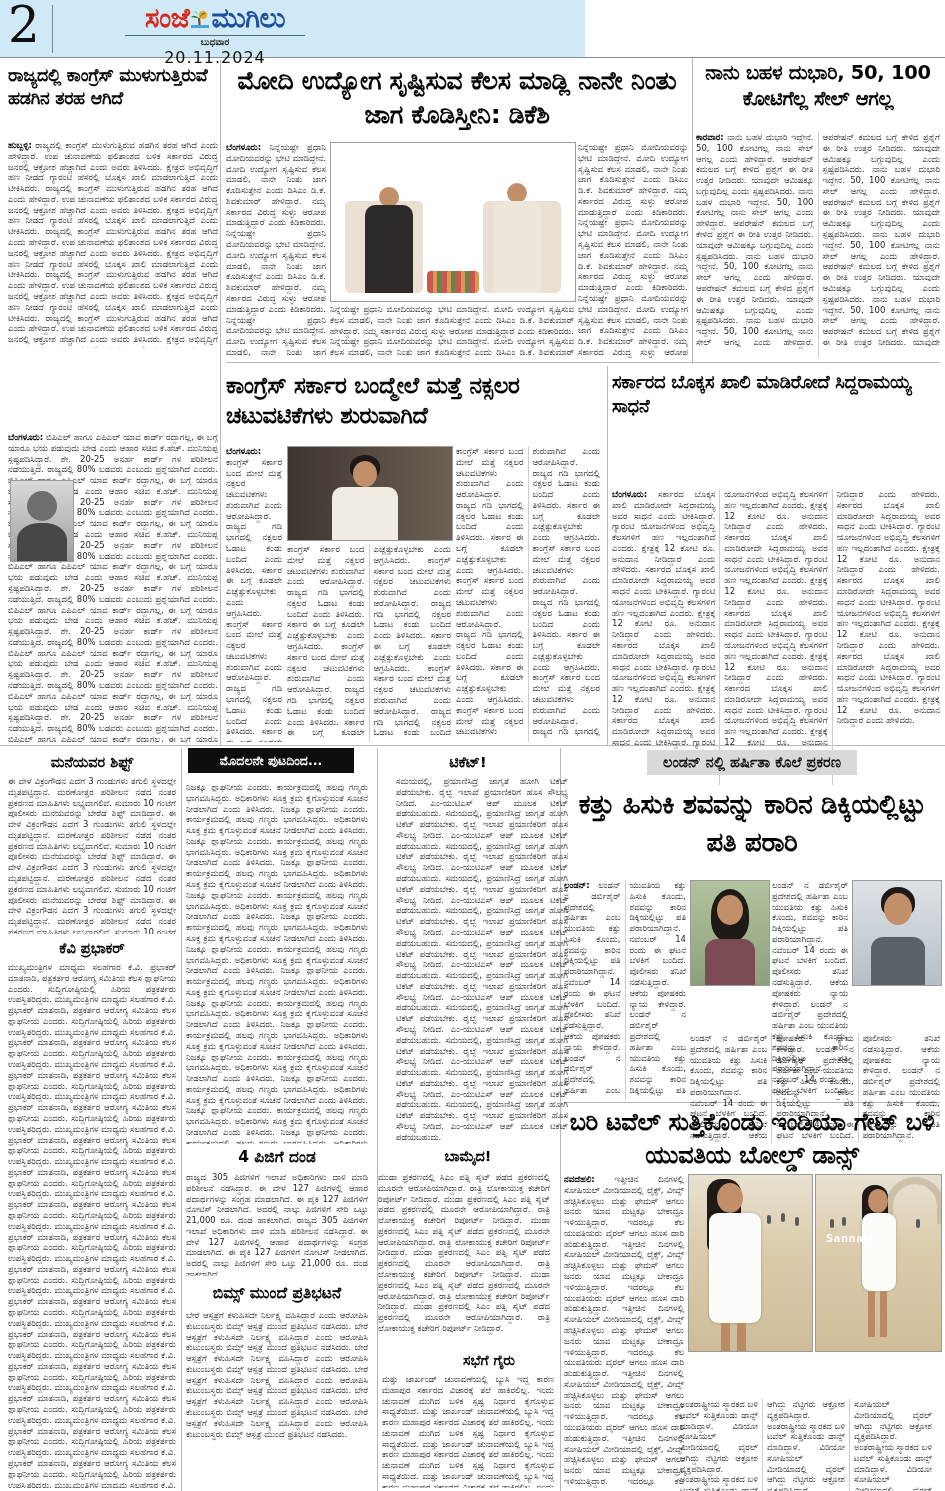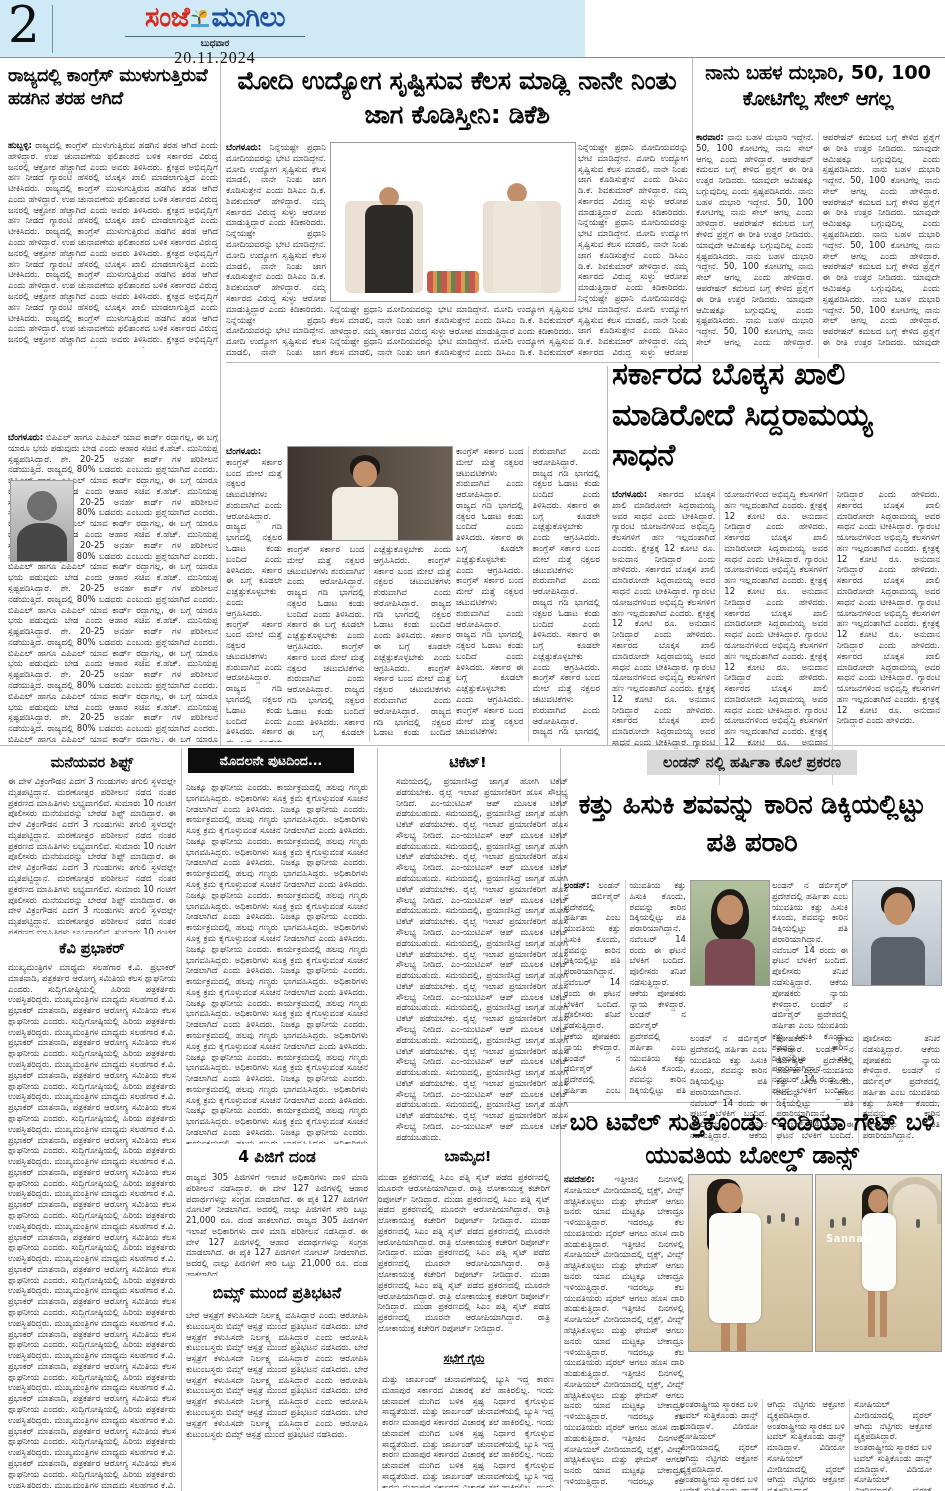--- a/index.html
+++ b/index.html
@@ -6,21 +6,21 @@
   .page{position:relative;width:945px;height:1491px;background:#ffffff;overflow:hidden;
         font-family:"DejaVu Sans","Liberation Sans",sans-serif;color:#1c1c1c;}
   .abs{position:absolute;}
 
   
   .masthead{left:0;top:0;width:945px;height:57px;background:#fff;border-bottom:1px solid #8a8a8a;}
   .mast-blue{left:0;top:0;width:585px;height:57px;background:#cfe9f6;}
   .page-num{left:8px;top:-2px;font-family:"DejaVu Serif","Liberation Serif",serif;
             font-size:50px;font-weight:400;color:#101010;line-height:1.1;}
   .mast-divider{left:52px;top:5px;width:1px;height:48px;background:#6f8da0;}
-  .logo-wrap{left:70px;top:3px;width:290px;text-align:center;font-family:Liberation Serif, serif;}
+  .logo-wrap{left:70px;top:3px;width:290px;text-align:center;}
   .logo-line{font-size:27px;font-weight:bold;line-height:1.1;letter-spacing:-.5px;}
   .logo-red{color:#d6281c;}
   .logo-blue{color:#1e4f9e;}
   .palm{display:inline-block;vertical-align:middle;margin:0 1px;}
   .logo-rule{height:1px;background:#4a6b80;margin:1px 55px 1px 55px;}
   .mast-day{font-size:9px;font-weight:bold;color:#222;}
   .mast-date{font-size:16px;color:#111;letter-spacing:1px;}
 
   
   .vrule{width:1px;background:#b8b8b8;}
@@ -134,37 +134,38 @@
   <div class="abs body-text" style="left:330px;top:304px;width:244px;height:54px;">
     <span> ನಿನ್ನೆಯಷ್ಟೇ ಪ್ರಧಾನಿ ಮೋದಿಯವರನ್ನು ಭೇಟಿ ಮಾಡಿದ್ದೇನೆ. ಮೋದಿ ಉದ್ಯೋಗ ಸೃಷ್ಟಿಸುವ ಕೆಲಸ ಮಾಡಲಿ, ನಾನೇ ನಿಂತು ಜಾಗ ಕೊಡಿಸುತ್ತೇನೆ ಎಂದು ಡಿಸಿಎಂ ಡಿ.ಕೆ. ಶಿವಕುಮಾರ್ ಹೇಳಿದ್ದಾರೆ. ನಮ್ಮ ಸರ್ಕಾರದ ವಿರುದ್ಧ ಸುಳ್ಳು ಆರೋಪ ಮಾಡುತ್ತಿದ್ದಾರೆ ಎಂದು ಕಿಡಿಕಾರಿದರು.  ನಿನ್ನೆಯಷ್ಟೇ ಪ್ರಧಾನಿ ಮೋದಿಯವರನ್ನು ಭೇಟಿ ಮಾಡಿದ್ದೇನೆ. ಮೋದಿ ಉದ್ಯೋಗ ಸೃಷ್ಟಿಸುವ ಕೆಲಸ ಮಾಡಲಿ, ನಾನೇ ನಿಂತು ಜಾಗ ಕೊಡಿಸುತ್ತೇನೆ ಎಂದು ಡಿಸಿಎಂ ಡಿ.ಕೆ. ಶಿವಕುಮಾರ್ ಹೇಳಿದ್ದಾರೆ. ನಮ್ಮ ಸರ್ಕಾರದ ವಿರುದ್ಧ ಸುಳ್ಳು ಆರೋಪ ಮಾಡುತ್ತಿದ್ದಾರೆ ಎಂದು ಕಿಡಿಕಾರಿದರು.  ನಿನ್ನೆಯಷ್ಟೇ ಪ್ರಧಾನಿ ಮೋದಿಯವರನ್ನು ಭೇಟಿ ಮಾಡಿದ್ದೇನೆ. ಮೋದಿ ಉದ್ಯೋಗ ಸೃಷ್ಟಿಸುವ ಕೆಲಸ ಮಾಡಲಿ, ನಾನೇ ನಿಂತು ಜಾಗ ಕೊಡಿಸುತ್ತೇನೆ ಎಂದು ಡಿಸಿಎಂ ಡಿ.ಕೆ. ಶಿವಕುಮಾರ್ ಹೇಳಿದ್ದಾರೆ. ನಮ್ಮ ಸರ್ಕಾರದ ವಿರುದ್ಧ ಸುಳ್ಳು ಆರೋಪ ಮಾಡುತ್ತಿದ್ದಾರೆ ಎಂದು ಕಿಡಿಕಾರಿದರು.  </span>
   </div>
 
   <div class="abs hl" style="left:696px;top:60px;width:244px;font-size:19.5px;line-height:1.35;text-align:center;">ನಾನು ಬಹಳ ದುಭಾರಿ, 50, 100 ಕೋಟಿಗೆಲ್ಲ ಸೇಲ್ ಆಗಲ್ಲ</div>
   <div class="abs body-text cols2" style="left:696px;top:132px;width:244px;height:226px;">
     <span class="dateline">ಕಾರವಾರ:</span>
     <span> ನಾನು ಬಹಳ ದುಭಾರಿ ಇದ್ದೇನೆ. 50, 100 ಕೋಟಿಗೆಲ್ಲ ನಾನು ಸೇಲ್ ಆಗಲ್ಲ ಎಂದು ಹೇಳಿದ್ದಾರೆ. ಆಪರೇಷನ್ ಕಮಲದ ಬಗ್ಗೆ ಕೇಳಿದ ಪ್ರಶ್ನೆಗೆ ಈ ರೀತಿ ಉತ್ತರ ನೀಡಿದರು. ಯಾವುದೇ ಆಮಿಷಕ್ಕೂ ಬಗ್ಗುವುದಿಲ್ಲ ಎಂದು ಸ್ಪಷ್ಟಪಡಿಸಿದರು.  ನಾನು ಬಹಳ ದುಭಾರಿ ಇದ್ದೇನೆ. 50, 100 ಕೋಟಿಗೆಲ್ಲ ನಾನು ಸೇಲ್ ಆಗಲ್ಲ ಎಂದು ಹೇಳಿದ್ದಾರೆ. ಆಪರೇಷನ್ ಕಮಲದ ಬಗ್ಗೆ ಕೇಳಿದ ಪ್ರಶ್ನೆಗೆ ಈ ರೀತಿ ಉತ್ತರ ನೀಡಿದರು. ಯಾವುದೇ ಆಮಿಷಕ್ಕೂ ಬಗ್ಗುವುದಿಲ್ಲ ಎಂದು ಸ್ಪಷ್ಟಪಡಿಸಿದರು.  ನಾನು ಬಹಳ ದುಭಾರಿ ಇದ್ದೇನೆ. 50, 100 ಕೋಟಿಗೆಲ್ಲ ನಾನು ಸೇಲ್ ಆಗಲ್ಲ ಎಂದು ಹೇಳಿದ್ದಾರೆ. ಆಪರೇಷನ್ ಕಮಲದ ಬಗ್ಗೆ ಕೇಳಿದ ಪ್ರಶ್ನೆಗೆ ಈ ರೀತಿ ಉತ್ತರ ನೀಡಿದರು. ಯಾವುದೇ ಆಮಿಷಕ್ಕೂ ಬಗ್ಗುವುದಿಲ್ಲ ಎಂದು ಸ್ಪಷ್ಟಪಡಿಸಿದರು.  ನಾನು ಬಹಳ ದುಭಾರಿ ಇದ್ದೇನೆ. 50, 100 ಕೋಟಿಗೆಲ್ಲ ನಾನು ಸೇಲ್ ಆಗಲ್ಲ ಎಂದು ಹೇಳಿದ್ದಾರೆ. ಆಪರೇಷನ್ ಕಮಲದ ಬಗ್ಗೆ ಕೇಳಿದ ಪ್ರಶ್ನೆಗೆ ಈ ರೀತಿ ಉತ್ತರ ನೀಡಿದರು. ಯಾವುದೇ ಆಮಿಷಕ್ಕೂ ಬಗ್ಗುವುದಿಲ್ಲ ಎಂದು ಸ್ಪಷ್ಟಪಡಿಸಿದರು.  ನಾನು ಬಹಳ ದುಭಾರಿ ಇದ್ದೇನೆ. 50, 100 ಕೋಟಿಗೆಲ್ಲ ನಾನು ಸೇಲ್ ಆಗಲ್ಲ ಎಂದು ಹೇಳಿದ್ದಾರೆ. ಆಪರೇಷನ್ ಕಮಲದ ಬಗ್ಗೆ ಕೇಳಿದ ಪ್ರಶ್ನೆಗೆ ಈ ರೀತಿ ಉತ್ತರ ನೀಡಿದರು. ಯಾವುದೇ ಆಮಿಷಕ್ಕೂ ಬಗ್ಗುವುದಿಲ್ಲ ಎಂದು ಸ್ಪಷ್ಟಪಡಿಸಿದರು.  ನಾನು ಬಹಳ ದುಭಾರಿ ಇದ್ದೇನೆ. 50, 100 ಕೋಟಿಗೆಲ್ಲ ನಾನು ಸೇಲ್ ಆಗಲ್ಲ ಎಂದು ಹೇಳಿದ್ದಾರೆ. ಆಪರೇಷನ್ ಕಮಲದ ಬಗ್ಗೆ ಕೇಳಿದ ಪ್ರಶ್ನೆಗೆ ಈ ರೀತಿ ಉತ್ತರ ನೀಡಿದರು. ಯಾವುದೇ ಆಮಿಷಕ್ಕೂ ಬಗ್ಗುವುದಿಲ್ಲ ಎಂದು ಸ್ಪಷ್ಟಪಡಿಸಿದರು.  ನಾನು ಬಹಳ ದುಭಾರಿ ಇದ್ದೇನೆ. 50, 100 ಕೋಟಿಗೆಲ್ಲ ನಾನು ಸೇಲ್ ಆಗಲ್ಲ ಎಂದು ಹೇಳಿದ್ದಾರೆ. ಆಪರೇಷನ್ ಕಮಲದ ಬಗ್ಗೆ ಕೇಳಿದ ಪ್ರಶ್ನೆಗೆ ಈ ರೀತಿ ಉತ್ತರ ನೀಡಿದರು. ಯಾವುದೇ ಆಮಿಷಕ್ಕೂ ಬಗ್ಗುವುದಿಲ್ಲ ಎಂದು ಸ್ಪಷ್ಟಪಡಿಸಿದರು.  ನಾನು ಬಹಳ ದುಭಾರಿ ಇದ್ದೇನೆ. 50, 100 ಕೋಟಿಗೆಲ್ಲ ನಾನು ಸೇಲ್ ಆಗಲ್ಲ ಎಂದು ಹೇಳಿದ್ದಾರೆ. ಆಪರೇಷನ್ ಕಮಲದ ಬಗ್ಗೆ ಕೇಳಿದ ಪ್ರಶ್ನೆಗೆ ಈ ರೀತಿ ಉತ್ತರ ನೀಡಿದರು. ಯಾವುದೇ ಆಮಿಷಕ್ಕೂ ಬಗ್ಗುವುದಿಲ್ಲ ಎಂದು ಸ್ಪಷ್ಟಪಡಿಸಿದರು.  ನಾನು ಬಹಳ ದುಭಾರಿ ಇದ್ದೇನೆ. 50, 100 ಕೋಟಿಗೆಲ್ಲ ನಾನು ಸೇಲ್ ಆಗಲ್ಲ ಎಂದು ಹೇಳಿದ್ದಾರೆ. ಆಪರೇಷನ್ ಕಮಲದ ಬಗ್ಗೆ ಕೇಳಿದ ಪ್ರಶ್ನೆಗೆ ಈ ರೀತಿ ಉತ್ತರ ನೀಡಿದರು. ಯಾವುದೇ ಆಮಿಷಕ್ಕೂ ಬಗ್ಗುವುದಿಲ್ಲ ಎಂದು ಸ್ಪಷ್ಟಪಡಿಸಿದರು.  </span>
   </div>
 
+  <div class="abs hl" style="left:226px;top:370px;width:336px;font-size:22.5px;line-height:1.35;">ಕಾಂಗ್ರೆಸ್ ಸರ್ಕಾರ ಬಂದ್ಮೇಲೆ ಮತ್ತೆ ನಕ್ಸಲರ ಚಟುವಟಿಕೆಗಳು ಶುರುವಾಗಿದೆ</div>
   <div class="photo speaker-photo" style="left:287px;top:446px;width:164px;height:93px;">
     <div class="ph-el hair-dark" style="left:62px;top:8px;width:30px;height:24px;"></div>
     <div class="ph-el skin-head" style="left:65px;top:14px;width:24px;height:26px;"></div>
     <div class="ph-el shirt-light" style="left:44px;top:40px;width:66px;height:53px;"></div>
   </div>
   <div class="abs body-text" style="left:226px;top:446px;width:56px;height:296px;">
     <span class="dateline">ಬೆಂಗಳೂರು:</span>
     <span> ಕಾಂಗ್ರೆಸ್ ಸರ್ಕಾರ ಬಂದ ಮೇಲೆ ಮತ್ತೆ ನಕ್ಸಲರ ಚಟುವಟಿಕೆಗಳು ಶುರುವಾಗಿವೆ ಎಂದು ಆರೋಪಿಸಿದ್ದಾರೆ. ರಾಜ್ಯದ ಗಡಿ ಭಾಗದಲ್ಲಿ ನಕ್ಸಲರ ಓಡಾಟ ಕಂಡು ಬಂದಿದೆ ಎಂದು ತಿಳಿಸಿದರು. ಸರ್ಕಾರ ಈ ಬಗ್ಗೆ ಕೂಡಲೇ ಎಚ್ಚೆತ್ತುಕೊಳ್ಳಬೇಕು ಎಂದು ಆಗ್ರಹಿಸಿದರು.  ಕಾಂಗ್ರೆಸ್ ಸರ್ಕಾರ ಬಂದ ಮೇಲೆ ಮತ್ತೆ ನಕ್ಸಲರ ಚಟುವಟಿಕೆಗಳು ಶುರುವಾಗಿವೆ ಎಂದು ಆರೋಪಿಸಿದ್ದಾರೆ. ರಾಜ್ಯದ ಗಡಿ ಭಾಗದಲ್ಲಿ ನಕ್ಸಲರ ಓಡಾಟ ಕಂಡು ಬಂದಿದೆ ಎಂದು ತಿಳಿಸಿದರು. ಸರ್ಕಾರ ಈ ಬಗ್ಗೆ ಕೂಡಲೇ ಎಚ್ಚೆತ್ತುಕೊಳ್ಳಬೇಕು ಎಂದು ಆಗ್ರಹಿಸಿದರು.  ಕಾಂಗ್ರೆಸ್ ಸರ್ಕಾರ ಬಂದ ಮೇಲೆ ಮತ್ತೆ ನಕ್ಸಲರ ಚಟುವಟಿಕೆಗಳು ಶುರುವಾಗಿವೆ ಎಂದು ಆರೋಪಿಸಿದ್ದಾರೆ. ರಾಜ್ಯದ ಗಡಿ ಭಾಗದಲ್ಲಿ ನಕ್ಸಲರ ಓಡಾಟ ಕಂಡು ಬಂದಿದೆ ಎಂದು ತಿಳಿಸಿದರು. ಸರ್ಕಾರ ಈ ಬಗ್ಗೆ ಕೂಡಲೇ ಎಚ್ಚೆತ್ತುಕೊಳ್ಳಬೇಕು ಎಂದು ಆಗ್ರಹಿಸಿದರು.  ಕಾಂಗ್ರೆಸ್ ಸರ್ಕಾರ ಬಂದ ಮೇಲೆ ಮತ್ತೆ ನಕ್ಸಲರ ಚಟುವಟಿಕೆಗಳು ಶುರುವಾಗಿವೆ ಎಂದು ಆರೋಪಿಸಿದ್ದಾರೆ. ರಾಜ್ಯದ ಗಡಿ ಭಾಗದಲ್ಲಿ ನಕ್ಸಲರ ಓಡಾಟ ಕಂಡು ಬಂದಿದೆ ಎಂದು ತಿಳಿಸಿದರು. ಸರ್ಕಾರ ಈ ಬಗ್ಗೆ ಕೂಡಲೇ ಎಚ್ಚೆತ್ತುಕೊಳ್ಳಬೇಕು ಎಂದು ಆಗ್ರಹಿಸಿದರು.  </span>
   </div>
   <div class="abs body-text cols2" style="left:287px;top:544px;width:164px;height:198px;">
     <span> ಕಾಂಗ್ರೆಸ್ ಸರ್ಕಾರ ಬಂದ ಮೇಲೆ ಮತ್ತೆ ನಕ್ಸಲರ ಚಟುವಟಿಕೆಗಳು ಶುರುವಾಗಿವೆ ಎಂದು ಆರೋಪಿಸಿದ್ದಾರೆ. ರಾಜ್ಯದ ಗಡಿ ಭಾಗದಲ್ಲಿ ನಕ್ಸಲರ ಓಡಾಟ ಕಂಡು ಬಂದಿದೆ ಎಂದು ತಿಳಿಸಿದರು. ಸರ್ಕಾರ ಈ ಬಗ್ಗೆ ಕೂಡಲೇ ಎಚ್ಚೆತ್ತುಕೊಳ್ಳಬೇಕು ಎಂದು ಆಗ್ರಹಿಸಿದರು.  ಕಾಂಗ್ರೆಸ್ ಸರ್ಕಾರ ಬಂದ ಮೇಲೆ ಮತ್ತೆ ನಕ್ಸಲರ ಚಟುವಟಿಕೆಗಳು ಶುರುವಾಗಿವೆ ಎಂದು ಆರೋಪಿಸಿದ್ದಾರೆ. ರಾಜ್ಯದ ಗಡಿ ಭಾಗದಲ್ಲಿ ನಕ್ಸಲರ ಓಡಾಟ ಕಂಡು ಬಂದಿದೆ ಎಂದು ತಿಳಿಸಿದರು. ಸರ್ಕಾರ ಈ ಬಗ್ಗೆ ಕೂಡಲೇ ಎಚ್ಚೆತ್ತುಕೊಳ್ಳಬೇಕು ಎಂದು ಆಗ್ರಹಿಸಿದರು.  ಕಾಂಗ್ರೆಸ್ ಸರ್ಕಾರ ಬಂದ ಮೇಲೆ ಮತ್ತೆ ನಕ್ಸಲರ ಚಟುವಟಿಕೆಗಳು ಶುರುವಾಗಿವೆ ಎಂದು ಆರೋಪಿಸಿದ್ದಾರೆ. ರಾಜ್ಯದ ಗಡಿ ಭಾಗದಲ್ಲಿ ನಕ್ಸಲರ ಓಡಾಟ ಕಂಡು ಬಂದಿದೆ ಎಂದು ತಿಳಿಸಿದರು. ಸರ್ಕಾರ ಈ ಬಗ್ಗೆ ಕೂಡಲೇ ಎಚ್ಚೆತ್ತುಕೊಳ್ಳಬೇಕು ಎಂದು ಆಗ್ರಹಿಸಿದರು.  ಕಾಂಗ್ರೆಸ್ ಸರ್ಕಾರ ಬಂದ ಮೇಲೆ ಮತ್ತೆ ನಕ್ಸಲರ ಚಟುವಟಿಕೆಗಳು ಶುರುವಾಗಿವೆ ಎಂದು ಆರೋಪಿಸಿದ್ದಾರೆ. ರಾಜ್ಯದ ಗಡಿ ಭಾಗದಲ್ಲಿ ನಕ್ಸಲರ ಓಡಾಟ ಕಂಡು ಬಂದಿದೆ ಎಂದು ತಿಳಿಸಿದರು. ಸರ್ಕಾರ ಈ ಬಗ್ಗೆ ಕೂಡಲೇ ಎಚ್ಚೆತ್ತುಕೊಳ್ಳಬೇಕು ಎಂದು ಆಗ್ರಹಿಸಿದರು.  ಕಾಂಗ್ರೆಸ್ ಸರ್ಕಾರ ಬಂದ ಮೇಲೆ ಮತ್ತೆ ನಕ್ಸಲರ ಚಟುವಟಿಕೆಗಳು ಶುರುವಾಗಿವೆ ಎಂದು ಆರೋಪಿಸಿದ್ದಾರೆ. ರಾಜ್ಯದ ಗಡಿ ಭಾಗದಲ್ಲಿ ನಕ್ಸಲರ ಓಡಾಟ ಕಂಡು ಬಂದಿದೆ ಎಂದು ತಿಳಿಸಿದರು. ಸರ್ಕಾರ ಈ ಬಗ್ಗೆ ಕೂಡಲೇ ಎಚ್ಚೆತ್ತುಕೊಳ್ಳಬೇಕು ಎಂದು ಆಗ್ರಹಿಸಿದರು.  </span>
   </div>
   <div class="abs body-text cols2" style="left:456px;top:446px;width:144px;height:296px;">
     <span> ಕಾಂಗ್ರೆಸ್ ಸರ್ಕಾರ ಬಂದ ಮೇಲೆ ಮತ್ತೆ ನಕ್ಸಲರ ಚಟುವಟಿಕೆಗಳು ಶುರುವಾಗಿವೆ ಎಂದು ಆರೋಪಿಸಿದ್ದಾರೆ. ರಾಜ್ಯದ ಗಡಿ ಭಾಗದಲ್ಲಿ ನಕ್ಸಲರ ಓಡಾಟ ಕಂಡು ಬಂದಿದೆ ಎಂದು ತಿಳಿಸಿದರು. ಸರ್ಕಾರ ಈ ಬಗ್ಗೆ ಕೂಡಲೇ ಎಚ್ಚೆತ್ತುಕೊಳ್ಳಬೇಕು ಎಂದು ಆಗ್ರಹಿಸಿದರು.  ಕಾಂಗ್ರೆಸ್ ಸರ್ಕಾರ ಬಂದ ಮೇಲೆ ಮತ್ತೆ ನಕ್ಸಲರ ಚಟುವಟಿಕೆಗಳು ಶುರುವಾಗಿವೆ ಎಂದು ಆರೋಪಿಸಿದ್ದಾರೆ. ರಾಜ್ಯದ ಗಡಿ ಭಾಗದಲ್ಲಿ ನಕ್ಸಲರ ಓಡಾಟ ಕಂಡು ಬಂದಿದೆ ಎಂದು ತಿಳಿಸಿದರು. ಸರ್ಕಾರ ಈ ಬಗ್ಗೆ ಕೂಡಲೇ ಎಚ್ಚೆತ್ತುಕೊಳ್ಳಬೇಕು ಎಂದು ಆಗ್ರಹಿಸಿದರು.  ಕಾಂಗ್ರೆಸ್ ಸರ್ಕಾರ ಬಂದ ಮೇಲೆ ಮತ್ತೆ ನಕ್ಸಲರ ಚಟುವಟಿಕೆಗಳು ಶುರುವಾಗಿವೆ ಎಂದು ಆರೋಪಿಸಿದ್ದಾರೆ. ರಾಜ್ಯದ ಗಡಿ ಭಾಗದಲ್ಲಿ ನಕ್ಸಲರ ಓಡಾಟ ಕಂಡು ಬಂದಿದೆ ಎಂದು ತಿಳಿಸಿದರು. ಸರ್ಕಾರ ಈ ಬಗ್ಗೆ ಕೂಡಲೇ ಎಚ್ಚೆತ್ತುಕೊಳ್ಳಬೇಕು ಎಂದು ಆಗ್ರಹಿಸಿದರು.  ಕಾಂಗ್ರೆಸ್ ಸರ್ಕಾರ ಬಂದ ಮೇಲೆ ಮತ್ತೆ ನಕ್ಸಲರ ಚಟುವಟಿಕೆಗಳು ಶುರುವಾಗಿವೆ ಎಂದು ಆರೋಪಿಸಿದ್ದಾರೆ. ರಾಜ್ಯದ ಗಡಿ ಭಾಗದಲ್ಲಿ ನಕ್ಸಲರ ಓಡಾಟ ಕಂಡು ಬಂದಿದೆ ಎಂದು ತಿಳಿಸಿದರು. ಸರ್ಕಾರ ಈ ಬಗ್ಗೆ ಕೂಡಲೇ ಎಚ್ಚೆತ್ತುಕೊಳ್ಳಬೇಕು ಎಂದು ಆಗ್ರಹಿಸಿದರು.  ಕಾಂಗ್ರೆಸ್ ಸರ್ಕಾರ ಬಂದ ಮೇಲೆ ಮತ್ತೆ ನಕ್ಸಲರ ಚಟುವಟಿಕೆಗಳು ಶುರುವಾಗಿವೆ ಎಂದು ಆರೋಪಿಸಿದ್ದಾರೆ. ರಾಜ್ಯದ ಗಡಿ ಭಾಗದಲ್ಲಿ ನಕ್ಸಲರ ಓಡಾಟ ಕಂಡು ಬಂದಿದೆ ಎಂದು ತಿಳಿಸಿದರು. ಸರ್ಕಾರ ಈ ಬಗ್ಗೆ ಕೂಡಲೇ ಎಚ್ಚೆತ್ತುಕೊಳ್ಳಬೇಕು ಎಂದು ಆಗ್ರಹಿಸಿದರು.  ಕಾಂಗ್ರೆಸ್ ಸರ್ಕಾರ ಬಂದ ಮೇಲೆ ಮತ್ತೆ ನಕ್ಸಲರ ಚಟುವಟಿಕೆಗಳು ಶುರುವಾಗಿವೆ ಎಂದು ಆರೋಪಿಸಿದ್ದಾರೆ. ರಾಜ್ಯದ ಗಡಿ ಭಾಗದಲ್ಲಿ ನಕ್ಸಲರ ಓಡಾಟ ಕಂಡು ಬಂದಿದೆ ಎಂದು ತಿಳಿಸಿದರು. ಸರ್ಕಾರ ಈ ಬಗ್ಗೆ ಕೂಡಲೇ ಎಚ್ಚೆತ್ತುಕೊಳ್ಳಬೇಕು ಎಂದು ಆಗ್ರಹಿಸಿದರು.  ಕಾಂಗ್ರೆಸ್ ಸರ್ಕಾರ ಬಂದ ಮೇಲೆ ಮತ್ತೆ ನಕ್ಸಲರ ಚಟುವಟಿಕೆಗಳು ಶುರುವಾಗಿವೆ ಎಂದು ಆರೋಪಿಸಿದ್ದಾರೆ. ರಾಜ್ಯದ ಗಡಿ ಭಾಗದಲ್ಲಿ ನಕ್ಸಲರ ಓಡಾಟ ಕಂಡು ಬಂದಿದೆ ಎಂದು ತಿಳಿಸಿದರು. ಸರ್ಕಾರ ಈ ಬಗ್ಗೆ ಕೂಡಲೇ ಎಚ್ಚೆತ್ತುಕೊಳ್ಳಬೇಕು ಎಂದು ಆಗ್ರಹಿಸಿದರು.  </span>
   </div>
 
-  <div class="abs hl" style="left:612px;top:354px;width:328px;font-size:30px;line-height:1.35;">ಸರ್ಕಾರದ ಬೊಕ್ಕಸ ಖಾಲಿ ಮಾಡಿರೋದೆ ಸಿದ್ದರಾಮಯ್ಯ ಸಾಧನೆ</div>
+  <div class="abs hl" style="left:612px;top:370px;width:328px;font-size:18px;line-height:1.35;">ಸರ್ಕಾರದ ಬೊಕ್ಕಸ ಖಾಲಿ ಮಾಡಿರೋದೆ ಸಿದ್ದರಾಮಯ್ಯ ಸಾಧನೆ</div>
   <div class="abs body-text cols3" style="left:612px;top:446px;width:328px;height:296px;">
     <span class="dateline">ಬೆಂಗಳೂರು:</span>
     <span> ಸರ್ಕಾರದ ಬೊಕ್ಕಸ ಖಾಲಿ ಮಾಡಿರೋದೇ ಸಿದ್ದರಾಮಯ್ಯ ಅವರ ಸಾಧನೆ ಎಂದು ಟೀಕಿಸಿದ್ದಾರೆ. ಗ್ಯಾರಂಟಿ ಯೋಜನೆಗಳಿಂದ ಅಭಿವೃದ್ಧಿ ಕೆಲಸಗಳಿಗೆ ಹಣ ಇಲ್ಲದಂತಾಗಿದೆ ಎಂದರು. ಕ್ಷೇತ್ರಕ್ಕೆ 12 ಕೋಟಿ ರೂ. ಅನುದಾನ ನೀಡಿದ್ದಾರೆ ಎಂದು ಹೇಳಿದರು.  ಸರ್ಕಾರದ ಬೊಕ್ಕಸ ಖಾಲಿ ಮಾಡಿರೋದೇ ಸಿದ್ದರಾಮಯ್ಯ ಅವರ ಸಾಧನೆ ಎಂದು ಟೀಕಿಸಿದ್ದಾರೆ. ಗ್ಯಾರಂಟಿ ಯೋಜನೆಗಳಿಂದ ಅಭಿವೃದ್ಧಿ ಕೆಲಸಗಳಿಗೆ ಹಣ ಇಲ್ಲದಂತಾಗಿದೆ ಎಂದರು. ಕ್ಷೇತ್ರಕ್ಕೆ 12 ಕೋಟಿ ರೂ. ಅನುದಾನ ನೀಡಿದ್ದಾರೆ ಎಂದು ಹೇಳಿದರು.  ಸರ್ಕಾರದ ಬೊಕ್ಕಸ ಖಾಲಿ ಮಾಡಿರೋದೇ ಸಿದ್ದರಾಮಯ್ಯ ಅವರ ಸಾಧನೆ ಎಂದು ಟೀಕಿಸಿದ್ದಾರೆ. ಗ್ಯಾರಂಟಿ ಯೋಜನೆಗಳಿಂದ ಅಭಿವೃದ್ಧಿ ಕೆಲಸಗಳಿಗೆ ಹಣ ಇಲ್ಲದಂತಾಗಿದೆ ಎಂದರು. ಕ್ಷೇತ್ರಕ್ಕೆ 12 ಕೋಟಿ ರೂ. ಅನುದಾನ ನೀಡಿದ್ದಾರೆ ಎಂದು ಹೇಳಿದರು.  ಸರ್ಕಾರದ ಬೊಕ್ಕಸ ಖಾಲಿ ಮಾಡಿರೋದೇ ಸಿದ್ದರಾಮಯ್ಯ ಅವರ ಸಾಧನೆ ಎಂದು ಟೀಕಿಸಿದ್ದಾರೆ. ಗ್ಯಾರಂಟಿ ಯೋಜನೆಗಳಿಂದ ಅಭಿವೃದ್ಧಿ ಕೆಲಸಗಳಿಗೆ ಹಣ ಇಲ್ಲದಂತಾಗಿದೆ ಎಂದರು. ಕ್ಷೇತ್ರಕ್ಕೆ 12 ಕೋಟಿ ರೂ. ಅನುದಾನ ನೀಡಿದ್ದಾರೆ ಎಂದು ಹೇಳಿದರು.  ಸರ್ಕಾರದ ಬೊಕ್ಕಸ ಖಾಲಿ ಮಾಡಿರೋದೇ ಸಿದ್ದರಾಮಯ್ಯ ಅವರ ಸಾಧನೆ ಎಂದು ಟೀಕಿಸಿದ್ದಾರೆ. ಗ್ಯಾರಂಟಿ ಯೋಜನೆಗಳಿಂದ ಅಭಿವೃದ್ಧಿ ಕೆಲಸಗಳಿಗೆ ಹಣ ಇಲ್ಲದಂತಾಗಿದೆ ಎಂದರು. ಕ್ಷೇತ್ರಕ್ಕೆ 12 ಕೋಟಿ ರೂ. ಅನುದಾನ ನೀಡಿದ್ದಾರೆ ಎಂದು ಹೇಳಿದರು.  ಸರ್ಕಾರದ ಬೊಕ್ಕಸ ಖಾಲಿ ಮಾಡಿರೋದೇ ಸಿದ್ದರಾಮಯ್ಯ ಅವರ ಸಾಧನೆ ಎಂದು ಟೀಕಿಸಿದ್ದಾರೆ. ಗ್ಯಾರಂಟಿ ಯೋಜನೆಗಳಿಂದ ಅಭಿವೃದ್ಧಿ ಕೆಲಸಗಳಿಗೆ ಹಣ ಇಲ್ಲದಂತಾಗಿದೆ ಎಂದರು. ಕ್ಷೇತ್ರಕ್ಕೆ 12 ಕೋಟಿ ರೂ. ಅನುದಾನ ನೀಡಿದ್ದಾರೆ ಎಂದು ಹೇಳಿದರು.  ಸರ್ಕಾರದ ಬೊಕ್ಕಸ ಖಾಲಿ ಮಾಡಿರೋದೇ ಸಿದ್ದರಾಮಯ್ಯ ಅವರ ಸಾಧನೆ ಎಂದು ಟೀಕಿಸಿದ್ದಾರೆ. ಗ್ಯಾರಂಟಿ ಯೋಜನೆಗಳಿಂದ ಅಭಿವೃದ್ಧಿ ಕೆಲಸಗಳಿಗೆ ಹಣ ಇಲ್ಲದಂತಾಗಿದೆ ಎಂದರು. ಕ್ಷೇತ್ರಕ್ಕೆ 12 ಕೋಟಿ ರೂ. ಅನುದಾನ ನೀಡಿದ್ದಾರೆ ಎಂದು ಹೇಳಿದರು.  ಸರ್ಕಾರದ ಬೊಕ್ಕಸ ಖಾಲಿ ಮಾಡಿರೋದೇ ಸಿದ್ದರಾಮಯ್ಯ ಅವರ ಸಾಧನೆ ಎಂದು ಟೀಕಿಸಿದ್ದಾರೆ. ಗ್ಯಾರಂಟಿ ಯೋಜನೆಗಳಿಂದ ಅಭಿವೃದ್ಧಿ ಕೆಲಸಗಳಿಗೆ ಹಣ ಇಲ್ಲದಂತಾಗಿದೆ ಎಂದರು. ಕ್ಷೇತ್ರಕ್ಕೆ 12 ಕೋಟಿ ರೂ. ಅನುದಾನ ನೀಡಿದ್ದಾರೆ ಎಂದು ಹೇಳಿದರು.  ಸರ್ಕಾರದ ಬೊಕ್ಕಸ ಖಾಲಿ ಮಾಡಿರೋದೇ ಸಿದ್ದರಾಮಯ್ಯ ಅವರ ಸಾಧನೆ ಎಂದು ಟೀಕಿಸಿದ್ದಾರೆ. ಗ್ಯಾರಂಟಿ ಯೋಜನೆಗಳಿಂದ ಅಭಿವೃದ್ಧಿ ಕೆಲಸಗಳಿಗೆ ಹಣ ಇಲ್ಲದಂತಾಗಿದೆ ಎಂದರು. ಕ್ಷೇತ್ರಕ್ಕೆ 12 ಕೋಟಿ ರೂ. ಅನುದಾನ ನೀಡಿದ್ದಾರೆ ಎಂದು ಹೇಳಿದರು.  ಸರ್ಕಾರದ ಬೊಕ್ಕಸ ಖಾಲಿ ಮಾಡಿರೋದೇ ಸಿದ್ದರಾಮಯ್ಯ ಅವರ ಸಾಧನೆ ಎಂದು ಟೀಕಿಸಿದ್ದಾರೆ. ಗ್ಯಾರಂಟಿ ಯೋಜನೆಗಳಿಂದ ಅಭಿವೃದ್ಧಿ ಕೆಲಸಗಳಿಗೆ ಹಣ ಇಲ್ಲದಂತಾಗಿದೆ ಎಂದರು. ಕ್ಷೇತ್ರಕ್ಕೆ 12 ಕೋಟಿ ರೂ. ಅನುದಾನ ನೀಡಿದ್ದಾರೆ ಎಂದು ಹೇಳಿದರು.  </span>
   </div>
 
   <div class="abs subhead" style="left:8px;top:754px;width:168px;font-size:14.5px;">ಮನೆಯವರ ಶಿಫ್ಟ್</div>
   <div class="abs body-text" style="left:8px;top:776px;width:168px;height:158px;">
     <span> ಈ ವೇಳೆ ವಿಕ್ರಂಗೌಡನ ಎದೆಗೆ 3 ಗುಂಡುಗಳು ತಗುಲಿ ಸ್ಥಳದಲ್ಲೇ ಮೃತಪಟ್ಟಿದ್ದಾನೆ. ಮರಣೋತ್ತರ ಪರಿಶೀಲನೆ ನಡೆದ ನಂತರ ಪ್ರಕರಣದ ಮಾಹಿತಿಗಳು ಲಭ್ಯವಾಗಲಿವೆ. ಸುಮಾರು 10 ಗಂಟೆಗೆ ಪೊಲೀಸರು ಮನೆಯವರನ್ನು ಬೇರೆಡೆ ಶಿಫ್ಟ್ ಮಾಡಿದ್ದಾರೆ.  ಈ ವೇಳೆ ವಿಕ್ರಂಗೌಡನ ಎದೆಗೆ 3 ಗುಂಡುಗಳು ತಗುಲಿ ಸ್ಥಳದಲ್ಲೇ ಮೃತಪಟ್ಟಿದ್ದಾನೆ. ಮರಣೋತ್ತರ ಪರಿಶೀಲನೆ ನಡೆದ ನಂತರ ಪ್ರಕರಣದ ಮಾಹಿತಿಗಳು ಲಭ್ಯವಾಗಲಿವೆ. ಸುಮಾರು 10 ಗಂಟೆಗೆ ಪೊಲೀಸರು ಮನೆಯವರನ್ನು ಬೇರೆಡೆ ಶಿಫ್ಟ್ ಮಾಡಿದ್ದಾರೆ.  ಈ ವೇಳೆ ವಿಕ್ರಂಗೌಡನ ಎದೆಗೆ 3 ಗುಂಡುಗಳು ತಗುಲಿ ಸ್ಥಳದಲ್ಲೇ ಮೃತಪಟ್ಟಿದ್ದಾನೆ. ಮರಣೋತ್ತರ ಪರಿಶೀಲನೆ ನಡೆದ ನಂತರ ಪ್ರಕರಣದ ಮಾಹಿತಿಗಳು ಲಭ್ಯವಾಗಲಿವೆ. ಸುಮಾರು 10 ಗಂಟೆಗೆ ಪೊಲೀಸರು ಮನೆಯವರನ್ನು ಬೇರೆಡೆ ಶಿಫ್ಟ್ ಮಾಡಿದ್ದಾರೆ.  ಈ ವೇಳೆ ವಿಕ್ರಂಗೌಡನ ಎದೆಗೆ 3 ಗುಂಡುಗಳು ತಗುಲಿ ಸ್ಥಳದಲ್ಲೇ ಮೃತಪಟ್ಟಿದ್ದಾನೆ. ಮರಣೋತ್ತರ ಪರಿಶೀಲನೆ ನಡೆದ ನಂತರ ಪ್ರಕರಣದ ಮಾಹಿತಿಗಳು ಲಭ್ಯವಾಗಲಿವೆ. ಸುಮಾರು 10 ಗಂಟೆಗೆ ಪೊಲೀಸರು ಮನೆಯವರನ್ನು ಬೇರೆಡೆ ಶಿಫ್ಟ್ ಮಾಡಿದ್ದಾರೆ.  ಈ ವೇಳೆ ವಿಕ್ರಂಗೌಡನ ಎದೆಗೆ 3 ಗುಂಡುಗಳು ತಗುಲಿ ಸ್ಥಳದಲ್ಲೇ ಮೃತಪಟ್ಟಿದ್ದಾನೆ. ಮರಣೋತ್ತರ ಪರಿಶೀಲನೆ ನಡೆದ ನಂತರ ಪ್ರಕರಣದ ಮಾಹಿತಿಗಳು ಲಭ್ಯವಾಗಲಿವೆ. ಸುಮಾರು 10 ಗಂಟೆಗೆ ಪೊಲೀಸರು ಮನೆಯವರನ್ನು ಬೇರೆಡೆ ಶಿಫ್ಟ್ ಮಾಡಿದ್ದಾರೆ.  </span>
   </div>
   <div class="abs subhead" style="left:8px;top:940px;width:168px;font-size:14.5px;">ಕೆವಿ ಪ್ರಭಾಕರ್</div>
@@ -186,21 +187,21 @@
   </div>
 
   <div class="abs subhead" style="left:382px;top:754px;width:172px;font-size:14.5px;">ಟಿಕೆಟ್!</div>
   <div class="abs body-text" style="left:396px;top:776px;width:172px;height:368px;">
     <span> ಸಮಯದಲ್ಲಿ, ಪ್ರಯಾಣಿಸಿದ್ರೆ ಜಾಗೃತೆ ಹೋಗಿ ಟಿಕೆಟ್ ಪಡೆಯಬೇಕು. ರೈಲ್ವೆ ಇಲಾಖೆ ಪ್ರಯಾಣಿಕರಿಗೆ ಹೊಸ ಸೌಲಭ್ಯ ನೀಡಿದೆ. ಎಂ-ಯುಟಿಎಸ್ ಆಪ್ ಮೂಲಕ ಟಿಕೆಟ್ ಪಡೆಯಬಹುದು.  ಸಮಯದಲ್ಲಿ, ಪ್ರಯಾಣಿಸಿದ್ರೆ ಜಾಗೃತೆ ಹೋಗಿ ಟಿಕೆಟ್ ಪಡೆಯಬೇಕು. ರೈಲ್ವೆ ಇಲಾಖೆ ಪ್ರಯಾಣಿಕರಿಗೆ ಹೊಸ ಸೌಲಭ್ಯ ನೀಡಿದೆ. ಎಂ-ಯುಟಿಎಸ್ ಆಪ್ ಮೂಲಕ ಟಿಕೆಟ್ ಪಡೆಯಬಹುದು.  ಸಮಯದಲ್ಲಿ, ಪ್ರಯಾಣಿಸಿದ್ರೆ ಜಾಗೃತೆ ಹೋಗಿ ಟಿಕೆಟ್ ಪಡೆಯಬೇಕು. ರೈಲ್ವೆ ಇಲಾಖೆ ಪ್ರಯಾಣಿಕರಿಗೆ ಹೊಸ ಸೌಲಭ್ಯ ನೀಡಿದೆ. ಎಂ-ಯುಟಿಎಸ್ ಆಪ್ ಮೂಲಕ ಟಿಕೆಟ್ ಪಡೆಯಬಹುದು.  ಸಮಯದಲ್ಲಿ, ಪ್ರಯಾಣಿಸಿದ್ರೆ ಜಾಗೃತೆ ಹೋಗಿ ಟಿಕೆಟ್ ಪಡೆಯಬೇಕು. ರೈಲ್ವೆ ಇಲಾಖೆ ಪ್ರಯಾಣಿಕರಿಗೆ ಹೊಸ ಸೌಲಭ್ಯ ನೀಡಿದೆ. ಎಂ-ಯುಟಿಎಸ್ ಆಪ್ ಮೂಲಕ ಟಿಕೆಟ್ ಪಡೆಯಬಹುದು.  ಸಮಯದಲ್ಲಿ, ಪ್ರಯಾಣಿಸಿದ್ರೆ ಜಾಗೃತೆ ಹೋಗಿ ಟಿಕೆಟ್ ಪಡೆಯಬೇಕು. ರೈಲ್ವೆ ಇಲಾಖೆ ಪ್ರಯಾಣಿಕರಿಗೆ ಹೊಸ ಸೌಲಭ್ಯ ನೀಡಿದೆ. ಎಂ-ಯುಟಿಎಸ್ ಆಪ್ ಮೂಲಕ ಟಿಕೆಟ್ ಪಡೆಯಬಹುದು.  ಸಮಯದಲ್ಲಿ, ಪ್ರಯಾಣಿಸಿದ್ರೆ ಜಾಗೃತೆ ಹೋಗಿ ಟಿಕೆಟ್ ಪಡೆಯಬೇಕು. ರೈಲ್ವೆ ಇಲಾಖೆ ಪ್ರಯಾಣಿಕರಿಗೆ ಹೊಸ ಸೌಲಭ್ಯ ನೀಡಿದೆ. ಎಂ-ಯುಟಿಎಸ್ ಆಪ್ ಮೂಲಕ ಟಿಕೆಟ್ ಪಡೆಯಬಹುದು.  ಸಮಯದಲ್ಲಿ, ಪ್ರಯಾಣಿಸಿದ್ರೆ ಜಾಗೃತೆ ಹೋಗಿ ಟಿಕೆಟ್ ಪಡೆಯಬೇಕು. ರೈಲ್ವೆ ಇಲಾಖೆ ಪ್ರಯಾಣಿಕರಿಗೆ ಹೊಸ ಸೌಲಭ್ಯ ನೀಡಿದೆ. ಎಂ-ಯುಟಿಎಸ್ ಆಪ್ ಮೂಲಕ ಟಿಕೆಟ್ ಪಡೆಯಬಹುದು.  ಸಮಯದಲ್ಲಿ, ಪ್ರಯಾಣಿಸಿದ್ರೆ ಜಾಗೃತೆ ಹೋಗಿ ಟಿಕೆಟ್ ಪಡೆಯಬೇಕು. ರೈಲ್ವೆ ಇಲಾಖೆ ಪ್ರಯಾಣಿಕರಿಗೆ ಹೊಸ ಸೌಲಭ್ಯ ನೀಡಿದೆ. ಎಂ-ಯುಟಿಎಸ್ ಆಪ್ ಮೂಲಕ ಟಿಕೆಟ್ ಪಡೆಯಬಹುದು.  ಸಮಯದಲ್ಲಿ, ಪ್ರಯಾಣಿಸಿದ್ರೆ ಜಾಗೃತೆ ಹೋಗಿ ಟಿಕೆಟ್ ಪಡೆಯಬೇಕು. ರೈಲ್ವೆ ಇಲಾಖೆ ಪ್ರಯಾಣಿಕರಿಗೆ ಹೊಸ ಸೌಲಭ್ಯ ನೀಡಿದೆ. ಎಂ-ಯುಟಿಎಸ್ ಆಪ್ ಮೂಲಕ ಟಿಕೆಟ್ ಪಡೆಯಬಹುದು.  ಸಮಯದಲ್ಲಿ, ಪ್ರಯಾಣಿಸಿದ್ರೆ ಜಾಗೃತೆ ಹೋಗಿ ಟಿಕೆಟ್ ಪಡೆಯಬೇಕು. ರೈಲ್ವೆ ಇಲಾಖೆ ಪ್ರಯಾಣಿಕರಿಗೆ ಹೊಸ ಸೌಲಭ್ಯ ನೀಡಿದೆ. ಎಂ-ಯುಟಿಎಸ್ ಆಪ್ ಮೂಲಕ ಟಿಕೆಟ್ ಪಡೆಯಬಹುದು.  ಸಮಯದಲ್ಲಿ, ಪ್ರಯಾಣಿಸಿದ್ರೆ ಜಾಗೃತೆ ಹೋಗಿ ಟಿಕೆಟ್ ಪಡೆಯಬೇಕು. ರೈಲ್ವೆ ಇಲಾಖೆ ಪ್ರಯಾಣಿಕರಿಗೆ ಹೊಸ ಸೌಲಭ್ಯ ನೀಡಿದೆ. ಎಂ-ಯುಟಿಎಸ್ ಆಪ್ ಮೂಲಕ ಟಿಕೆಟ್ ಪಡೆಯಬಹುದು.  </span>
   </div>
   <div class="abs subhead" style="left:382px;top:1148px;width:172px;font-size:14.5px;">ಬಾಮೈದ!</div>
   <div class="abs body-text" style="left:378px;top:1172px;width:172px;height:176px;">
     <span> ಮುಡಾ ಪ್ರಕರಣದಲ್ಲಿ ಸಿಎಂ ಪತ್ನಿ ಸೈಟ್ ಪಡೆದ ಪ್ರಕರಣದಲ್ಲಿ ಮೂರನೇ ಆರೋಪಿಯಾಗಿದ್ದಾರೆ. ರಾತ್ರಿ ಲೋಕಾಯುಕ್ತ ಕಚೇರಿಗೆ ರಿಪೋರ್ಟ್ ನೀಡಿದ್ದಾರೆ.  ಮುಡಾ ಪ್ರಕರಣದಲ್ಲಿ ಸಿಎಂ ಪತ್ನಿ ಸೈಟ್ ಪಡೆದ ಪ್ರಕರಣದಲ್ಲಿ ಮೂರನೇ ಆರೋಪಿಯಾಗಿದ್ದಾರೆ. ರಾತ್ರಿ ಲೋಕಾಯುಕ್ತ ಕಚೇರಿಗೆ ರಿಪೋರ್ಟ್ ನೀಡಿದ್ದಾರೆ.  ಮುಡಾ ಪ್ರಕರಣದಲ್ಲಿ ಸಿಎಂ ಪತ್ನಿ ಸೈಟ್ ಪಡೆದ ಪ್ರಕರಣದಲ್ಲಿ ಮೂರನೇ ಆರೋಪಿಯಾಗಿದ್ದಾರೆ. ರಾತ್ರಿ ಲೋಕಾಯುಕ್ತ ಕಚೇರಿಗೆ ರಿಪೋರ್ಟ್ ನೀಡಿದ್ದಾರೆ.  ಮುಡಾ ಪ್ರಕರಣದಲ್ಲಿ ಸಿಎಂ ಪತ್ನಿ ಸೈಟ್ ಪಡೆದ ಪ್ರಕರಣದಲ್ಲಿ ಮೂರನೇ ಆರೋಪಿಯಾಗಿದ್ದಾರೆ. ರಾತ್ರಿ ಲೋಕಾಯುಕ್ತ ಕಚೇರಿಗೆ ರಿಪೋರ್ಟ್ ನೀಡಿದ್ದಾರೆ.  ಮುಡಾ ಪ್ರಕರಣದಲ್ಲಿ ಸಿಎಂ ಪತ್ನಿ ಸೈಟ್ ಪಡೆದ ಪ್ರಕರಣದಲ್ಲಿ ಮೂರನೇ ಆರೋಪಿಯಾಗಿದ್ದಾರೆ. ರಾತ್ರಿ ಲೋಕಾಯುಕ್ತ ಕಚೇರಿಗೆ ರಿಪೋರ್ಟ್ ನೀಡಿದ್ದಾರೆ.  ಮುಡಾ ಪ್ರಕರಣದಲ್ಲಿ ಸಿಎಂ ಪತ್ನಿ ಸೈಟ್ ಪಡೆದ ಪ್ರಕರಣದಲ್ಲಿ ಮೂರನೇ ಆರೋಪಿಯಾಗಿದ್ದಾರೆ. ರಾತ್ರಿ ಲೋಕಾಯುಕ್ತ ಕಚೇರಿಗೆ ರಿಪೋರ್ಟ್ ನೀಡಿದ್ದಾರೆ.  </span>
   </div>
-  <div class="abs subhead" style="left:378px;top:1352px;width:172px;font-size:11px;text-decoration:underline;">ಸಭೆಗೆ ಗೈರು</div>
+  <div class="abs subhead" style="left:403px;top:1352px;width:172px;font-size:14px;">ಸಭೆಗೆ ಗೈರು</div>
   <div class="abs body-text" style="left:382px;top:1374px;width:172px;height:114px;">
     <span> ಮತ್ತು ಜಾರ್ಖಂಡ್ ಚುನಾವಣೆಯಲ್ಲಿ ಬ್ಯುಸಿ ಇದ್ದ ಕಾರಣ ಮಹಾಪುರ ಸರ್ಕಾರದ ವಿಚಾರಕ್ಕೆ ತಲೆ ಹಾಕಿರಲಿಲ್ಲ. ಇಂದು ಚುನಾವಣೆ ಮುಗಿದ ಬಳಿಕ ಸ್ಪಷ್ಟ ನಿರ್ಧಾರ ಕೈಗೊಳ್ಳುವ ಸಾಧ್ಯತೆಯಿದೆ.  ಮತ್ತು ಜಾರ್ಖಂಡ್ ಚುನಾವಣೆಯಲ್ಲಿ ಬ್ಯುಸಿ ಇದ್ದ ಕಾರಣ ಮಹಾಪುರ ಸರ್ಕಾರದ ವಿಚಾರಕ್ಕೆ ತಲೆ ಹಾಕಿರಲಿಲ್ಲ. ಇಂದು ಚುನಾವಣೆ ಮುಗಿದ ಬಳಿಕ ಸ್ಪಷ್ಟ ನಿರ್ಧಾರ ಕೈಗೊಳ್ಳುವ ಸಾಧ್ಯತೆಯಿದೆ.  ಮತ್ತು ಜಾರ್ಖಂಡ್ ಚುನಾವಣೆಯಲ್ಲಿ ಬ್ಯುಸಿ ಇದ್ದ ಕಾರಣ ಮಹಾಪುರ ಸರ್ಕಾರದ ವಿಚಾರಕ್ಕೆ ತಲೆ ಹಾಕಿರಲಿಲ್ಲ. ಇಂದು ಚುನಾವಣೆ ಮುಗಿದ ಬಳಿಕ ಸ್ಪಷ್ಟ ನಿರ್ಧಾರ ಕೈಗೊಳ್ಳುವ ಸಾಧ್ಯತೆಯಿದೆ.  ಮತ್ತು ಜಾರ್ಖಂಡ್ ಚುನಾವಣೆಯಲ್ಲಿ ಬ್ಯುಸಿ ಇದ್ದ ಕಾರಣ ಮಹಾಪುರ ಸರ್ಕಾರದ ವಿಚಾರಕ್ಕೆ ತಲೆ ಹಾಕಿರಲಿಲ್ಲ. ಇಂದು ಚುನಾವಣೆ ಮುಗಿದ ಬಳಿಕ ಸ್ಪಷ್ಟ ನಿರ್ಧಾರ ಕೈಗೊಳ್ಳುವ ಸಾಧ್ಯತೆಯಿದೆ.  </span>
   </div>
 
   <div class="abs hl" style="left:564px;top:786px;width:376px;font-size:26px;line-height:1.45;text-align:center;">ಕತ್ತು ಹಿಸುಕಿ ಶವವನ್ನು ಕಾರಿನ ಡಿಕ್ಕಿಯಲ್ಲಿಟ್ಟು ಪತಿ ಪರಾರಿ</div>
   <div class="abs" style="left:564px;top:750px;width:376px;text-align:center;">
     <span class="kicker">ಲಂಡನ್ ನಲ್ಲಿ ಹರ್ಷಿತಾ ಕೊಲೆ ಪ್ರಕರಣ</span>
   </div>
   <div class="abs body-text cols2" style="left:564px;top:880px;width:122px;height:220px;">
     <span class="dateline">ಲಂಡನ್:</span>

